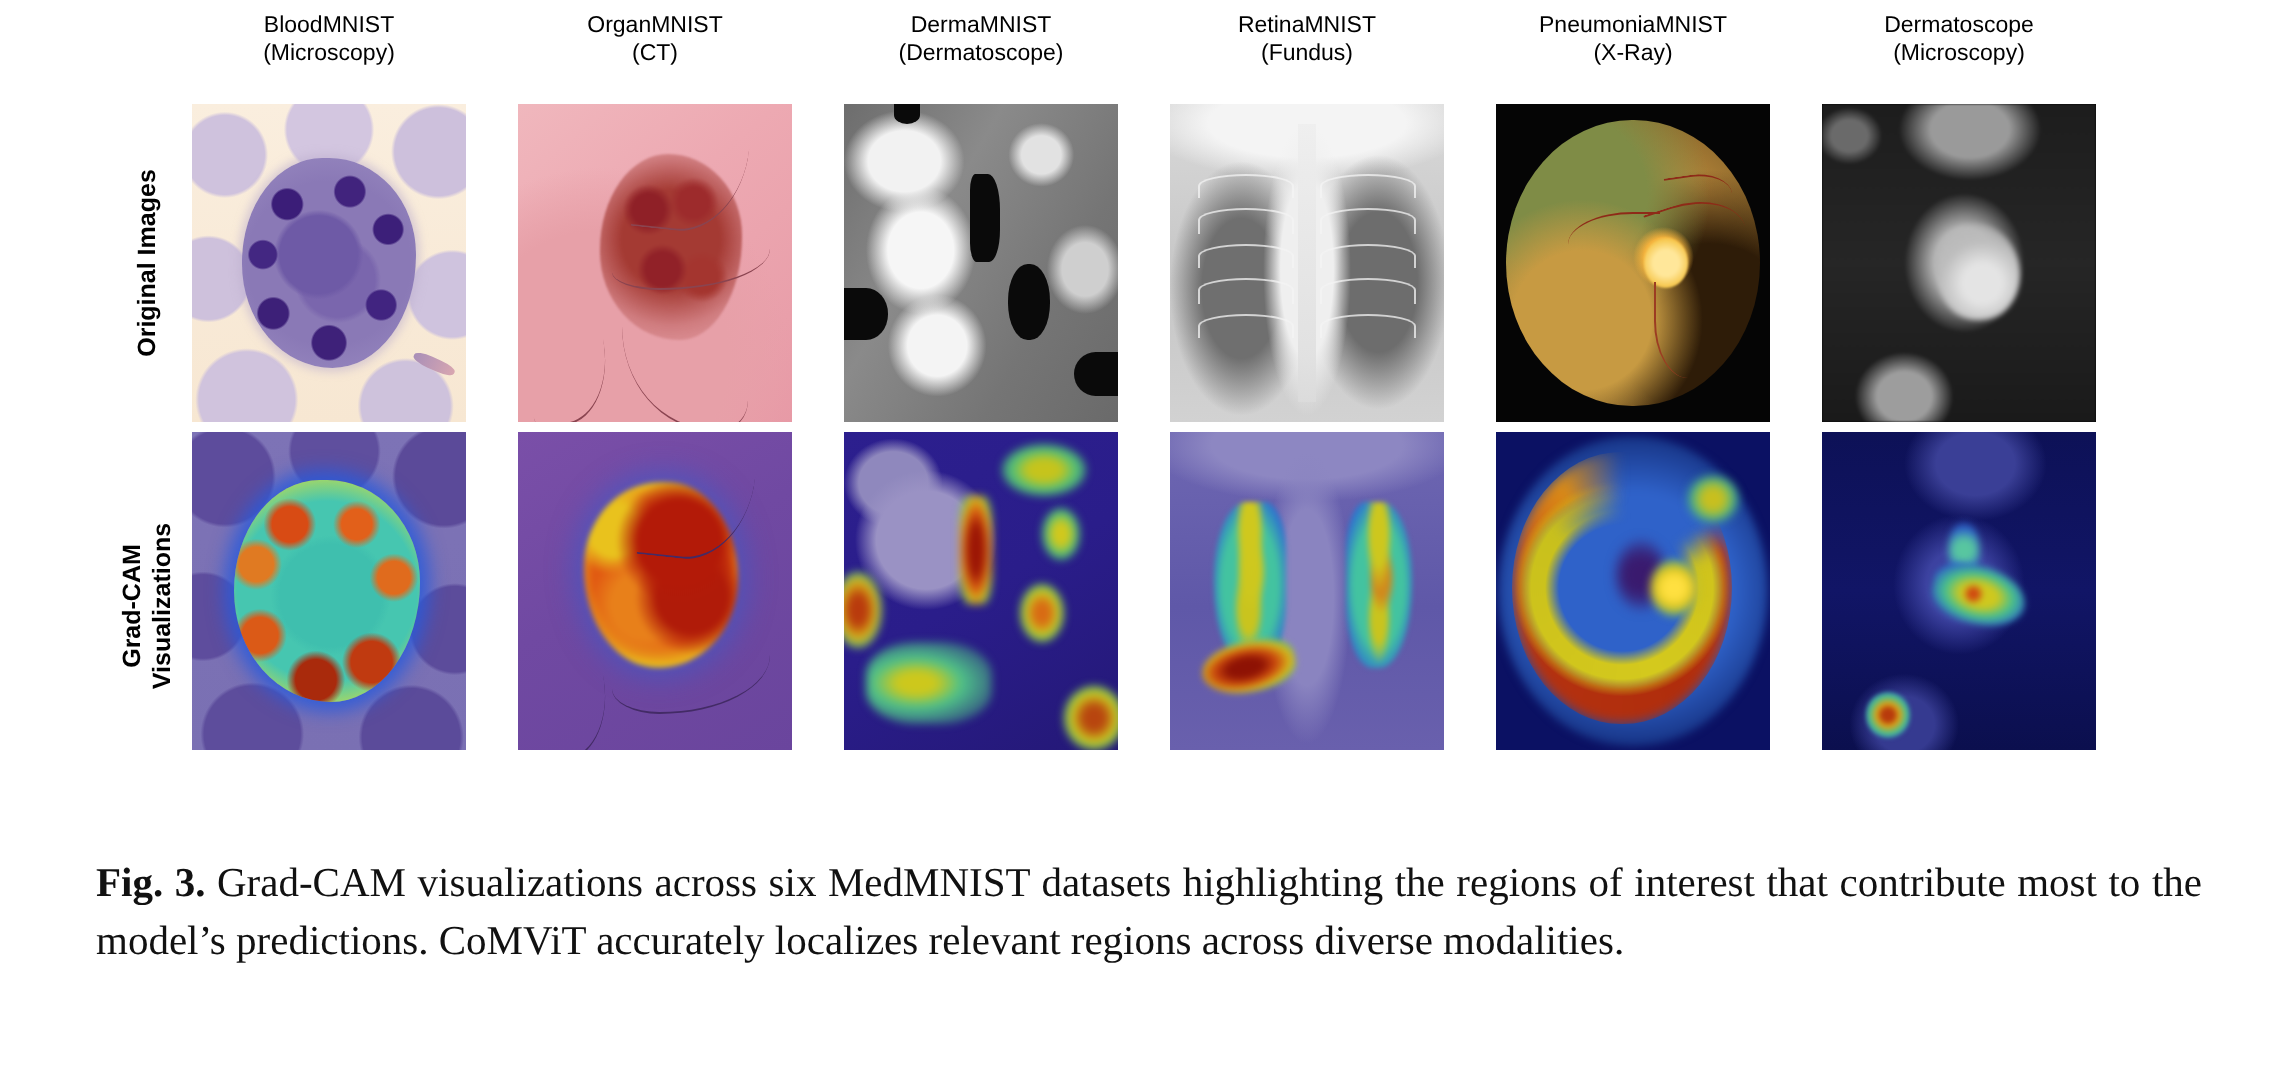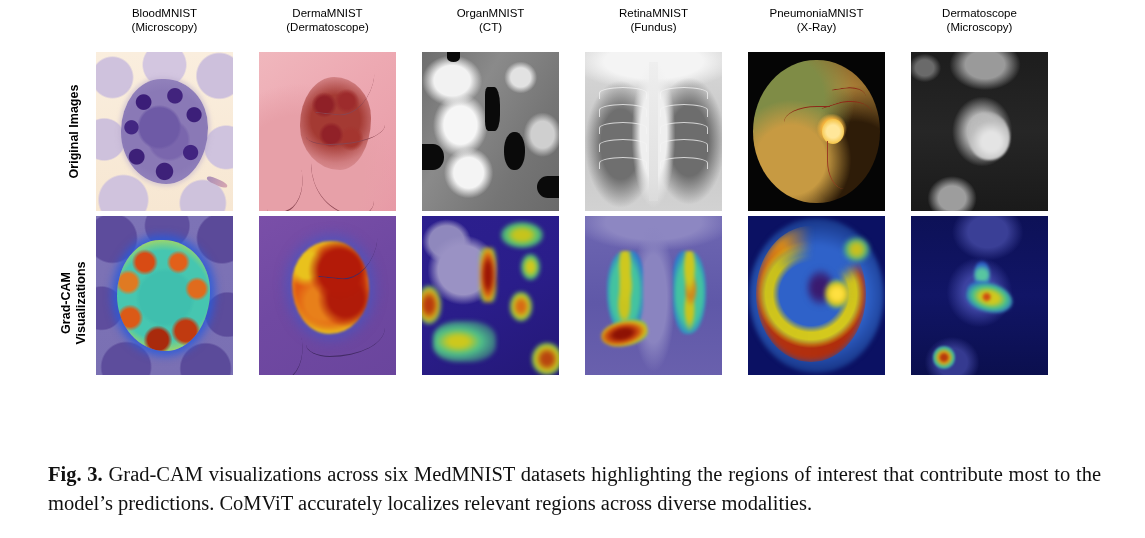--- a/index.html
+++ b/index.html
@@ -68,21 +68,20 @@
   
   .caption{
     position:absolute;
     left:48px; top:428px;
     width:1053px;
     font-family:"Liberation Serif", serif;
     font-size:20.5px;
     line-height:1.42;
     color:#111;
     text-align:justify;
-    margin-top:32px;
   }
   .caption b{font-weight:bold;}
 
   
 
   
   .blood-orig{
     background:
       radial-gradient(circle at 12% 16%, #cfc2dd 0 11%, rgba(207,194,221,0) 12%),
       radial-gradient(circle at 50% 8%,  #d3c6e0 0 13%, rgba(211,198,224,0) 14%),
@@ -424,26 +423,26 @@
 <body>
 
 <div class="figure">
 
   <div class="col-headers">
     <div class="col-head">
       <span class="ds">BloodMNIST</span>
       <span class="mod">(Microscopy)</span>
     </div>
     <div class="col-head">
+      <span class="ds">OrganMNIST</span>
+      <span class="mod">(CT)</span>
+    </div>
+    <div class="col-head">
       <span class="ds">DermaMNIST</span>
       <span class="mod">(Dermatoscope)</span>
-    </div>
-    <div class="col-head">
-      <span class="ds">OrganMNIST</span>
-      <span class="mod">(CT)</span>
     </div>
     <div class="col-head">
       <span class="ds">RetinaMNIST</span>
       <span class="mod">(Fundus)</span>
     </div>
     <div class="col-head">
       <span class="ds">PneumoniaMNIST</span>
       <span class="mod">(X-Ray)</span>
     </div>
     <div class="col-head">

